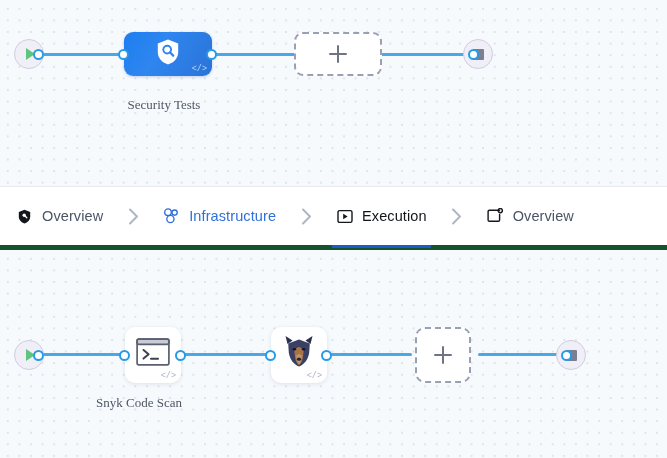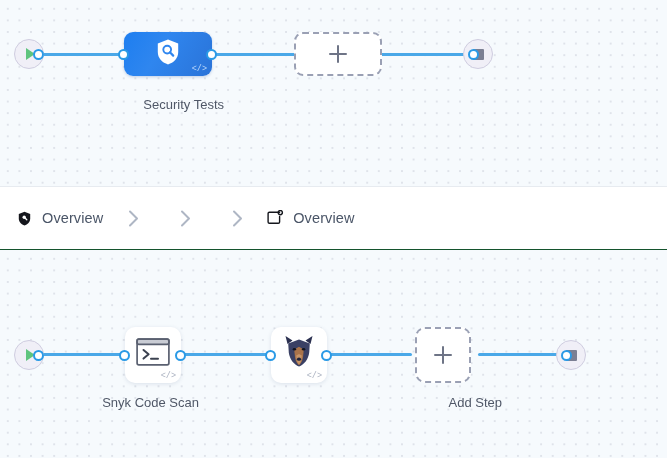--- a/index.html
+++ b/index.html
@@ -20,21 +20,21 @@
     overflow:hidden;
   }
   #stage-canvas{top:0;height:186px;}
   #step-canvas{top:250px;height:208px;}
 
   
   .tabbar{
     position:absolute;left:0;right:0;top:186px;height:64px;
     background:#ffffff;
     border-top:1px solid #e7ebf0;
-    border-bottom:1px solid #14532d;
+    border-bottom:5px solid #14532d;
     display:flex;align-items:center;
     padding-left:12px;
     box-sizing:border-box;
   }
   .tab{
     display:flex;align-items:center;gap:9px;
     height:64px;box-sizing:border-box;
     padding:0 4px;
     position:relative;
     cursor:pointer;
@@ -115,23 +115,24 @@
     position:relative;width:18px;height:18px;
   }
   .plus:before,.plus:after{
     content:"";position:absolute;background:#6e7486;border-radius:1px;
   }
   .plus:before{left:50%;top:0;width:2px;height:18px;margin-left:-1px;}
   .plus:after{top:50%;left:0;height:2px;width:18px;margin-top:-1px;}
 
   
   .nlabel{
-    position:absolute;text-align:right;
+    position:absolute;text-align:center;
     font-size:13px;color:#4f5767;line-height:17px;
     white-space:pre-line;
+    font-family:Liberation Serif, serif;
   }
 </style>
 </head>
 <body>
 
 <div class="app">
 
   <div class="canvas" id="stage-canvas">
 
     <div class="wire" style="left:36px;top:53px;width:92px;"></div>
@@ -183,27 +184,47 @@
       </span>
       <span class="tlabel">Overview</span>
     </div>
 
     <div class="chev">
       <svg width="11" height="17" viewBox="0 0 11 17">
           <path d="M2 1.5 L9 8.5 L2 15.5" fill="none" stroke="#aeb6c4" stroke-width="2" stroke-linecap="round" stroke-linejoin="round"></path>
         </svg>
     </div>
 
+    <div class="tab accent">
+      <span class="ticon">
+        <svg width="17" height="16" viewBox="0 0 17 16">
+          <circle cx="5" cy="4.2" r="3.3" fill="none" stroke="#2f6fdc" stroke-width="1.35"></circle>
+          <circle cx="11.6" cy="4.6" r="2.6" fill="none" stroke="#2f6fdc" stroke-width="1.35"></circle>
+          <circle cx="7.4" cy="11" r="3.6" fill="none" stroke="#2f6fdc" stroke-width="1.35"></circle>
+        </svg>
+      </span>
+      <span class="tlabel">Infrastructure</span>
+    </div>
 
     <div class="chev">
       <svg width="11" height="17" viewBox="0 0 11 17">
           <path d="M2 1.5 L9 8.5 L2 15.5" fill="none" stroke="#aeb6c4" stroke-width="2" stroke-linecap="round" stroke-linejoin="round"></path>
         </svg>
     </div>
 
+    <div class="tab active">
+      <span class="ticon">
+        <svg width="16" height="15" viewBox="0 0 16 15">
+          <rect x="1" y="1.6" width="14" height="11.8" rx="1.6" fill="none" stroke="#14161c" stroke-width="1.4"></rect>
+          <path d="M6.2 4.8 L10.6 7.5 L6.2 10.2 Z" fill="#14161c"></path>
+        </svg>
+      </span>
+      <span class="tlabel">Execution</span>
+      <span class="underline"></span>
+    </div>
 
     <div class="chev">
       <svg width="11" height="17" viewBox="0 0 11 17">
           <path d="M2 1.5 L9 8.5 L2 15.5" fill="none" stroke="#aeb6c4" stroke-width="2" stroke-linecap="round" stroke-linejoin="round"></path>
         </svg>
     </div>
 
     <div class="tab">
       <span class="ticon">
         <svg width="17" height="16" viewBox="0 0 17 16">
@@ -262,21 +283,20 @@
       </div>
     </div>
     <div class="port" style="left:265px;top:100px;"></div>
     <div class="port" style="left:321px;top:100px;"></div>
 
     <div class="node" style="left:415px;top:77px;">
       <div class="add add-step">
         <span class="plus"></span>
       </div>
     </div>
-    <div class="nlabel" style="left:386px;top:144px;width:116px;">Add Step</div>
 
     <div class="port" style="left:561px;top:100px;"></div>
     <div class="term" style="left:556px;top:90px;">
       <div class="sq"></div>
     </div>
   </div>
 
 </div>
 
 </body></html>

